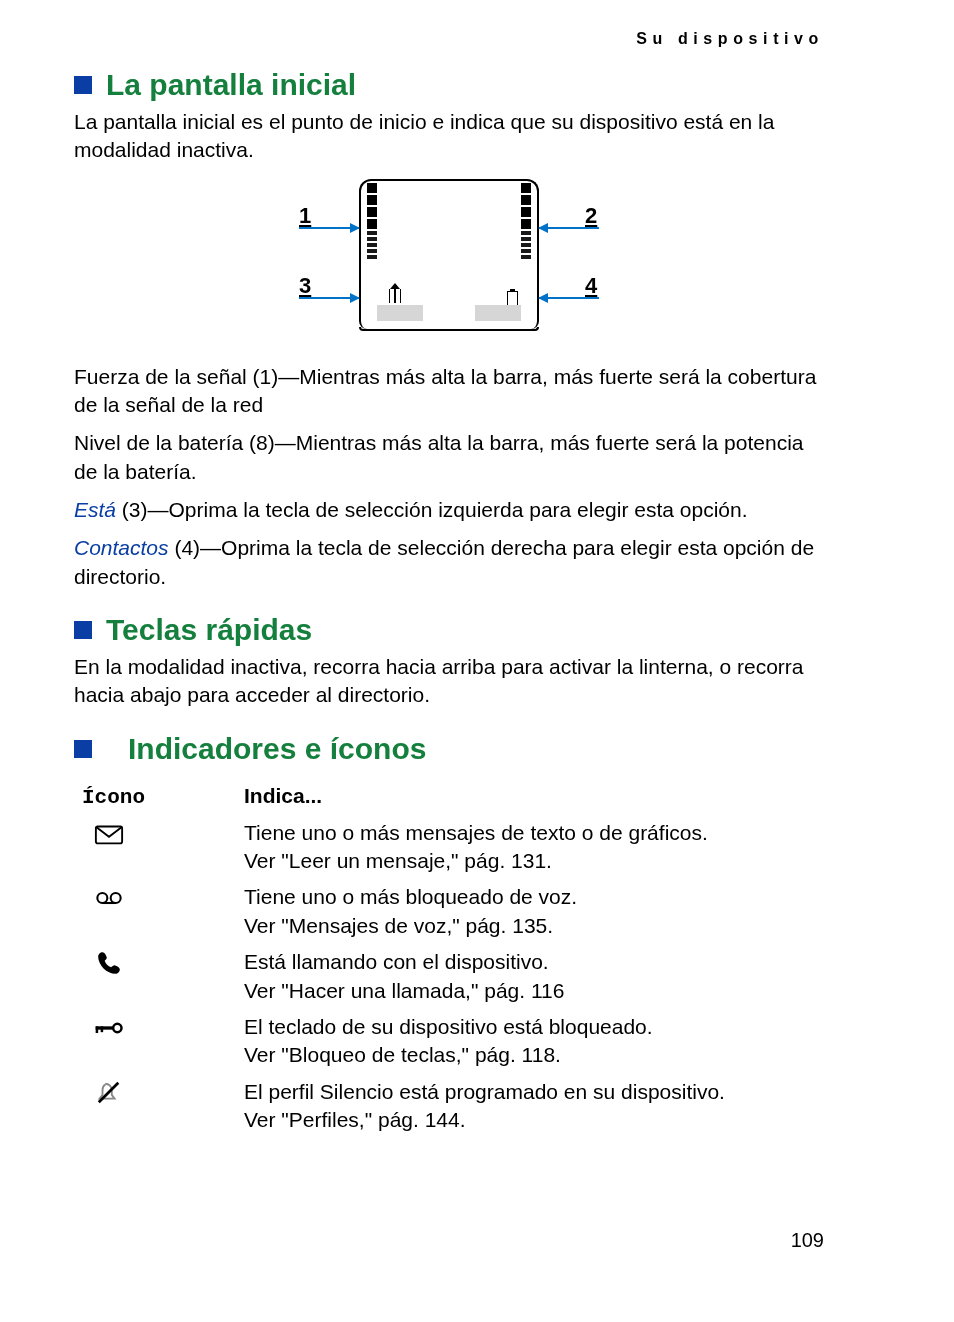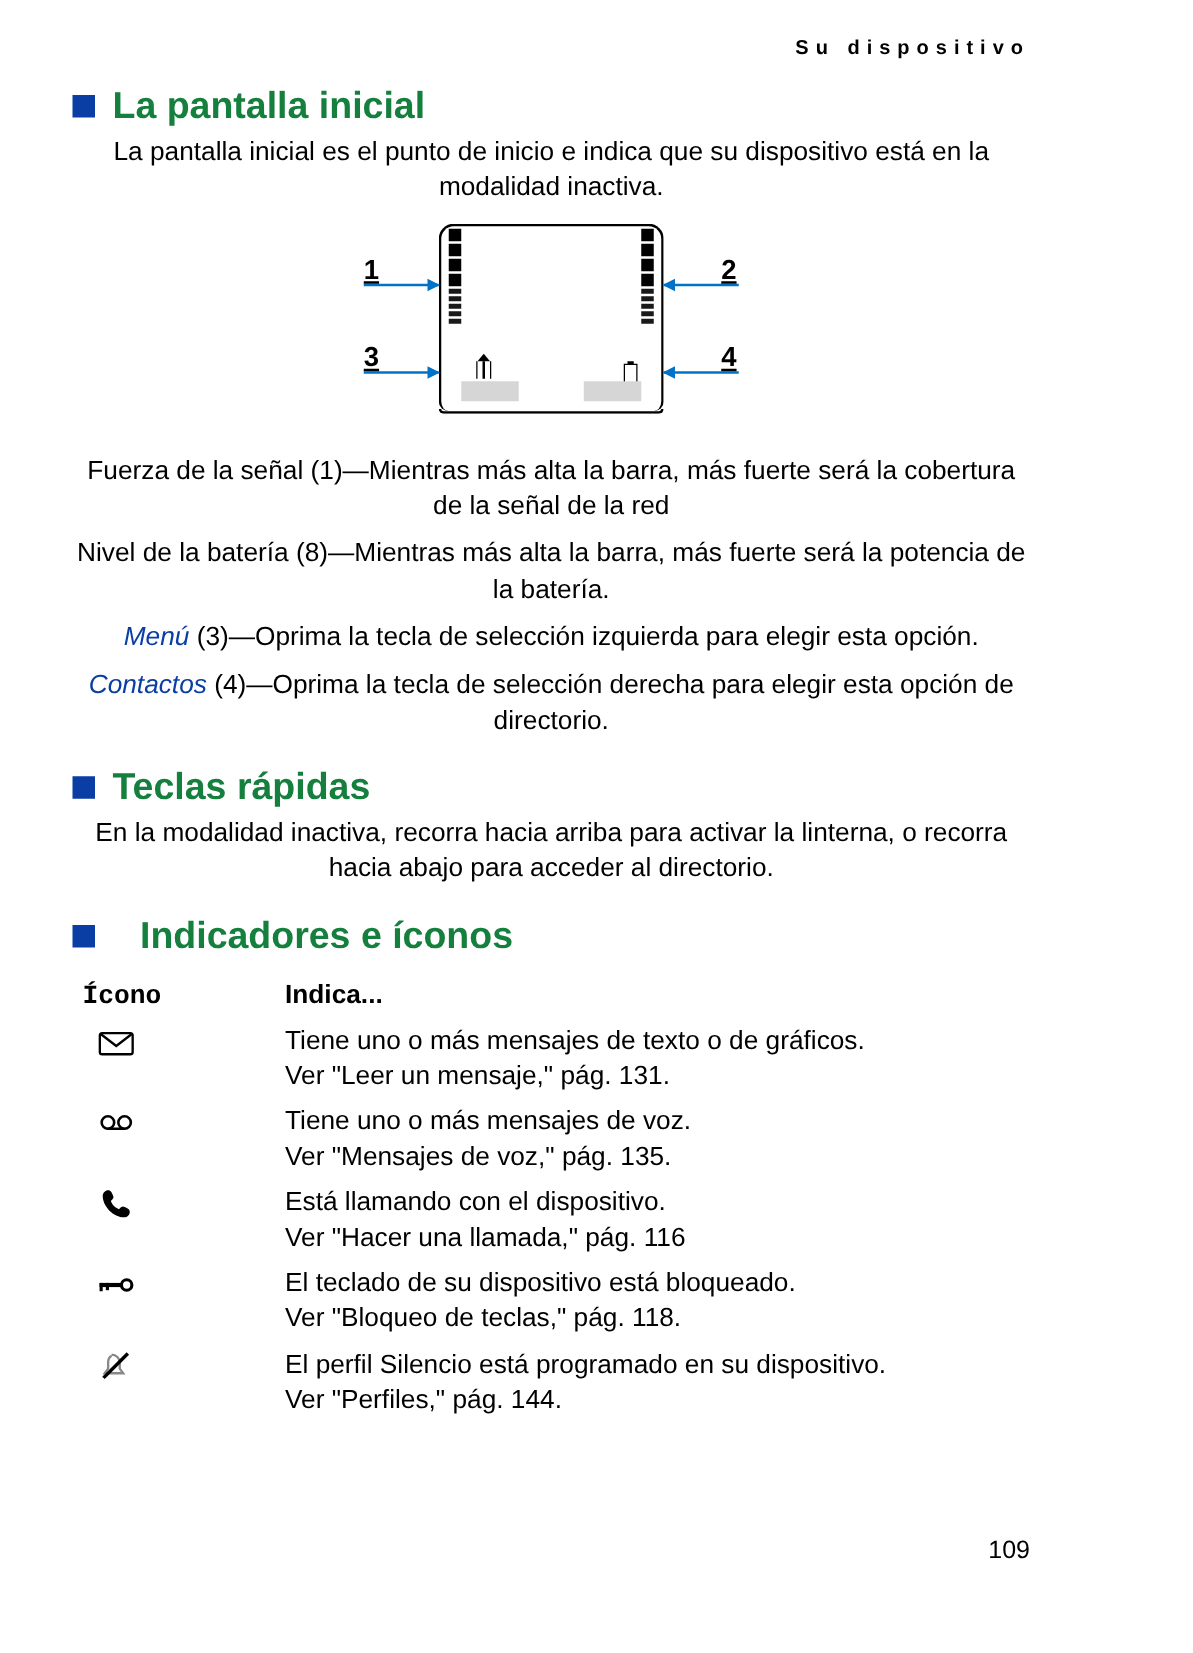--- a/index.html
+++ b/index.html
@@ -7,21 +7,21 @@
     padding: 0;
     background: #fff;
     font-family: "Helvetica Neue", Helvetica, Arial, sans-serif;
     color: #000;
   }
   .page {
     width: 954px;
     height: 1322px;
     position: relative;
     box-sizing: border-box;
-    padding: 30px 130px 40px 58px;
+    padding: 30px 130px 40px 74px;
   }
   .running-head {
     text-align: right;
     font-size: 16px;
     font-weight: 700;
     letter-spacing: 0.35em;
     color: #000;
     margin-bottom: 20px;
   }
   .section-title {
@@ -39,21 +39,20 @@
   .section-title h2 {
     font-size: 30px;
     font-weight: 700;
     color: #15803d;
     margin: 0;
   }
   p.body {
     font-size: 21px;
     line-height: 1.35;
     margin: 4px 0 10px 0;
-    text-align: center;
   }
   .link {
     color: #0a3ea4;
     font-style: italic;
   }
   .figure-wrap {
     display: flex;
     justify-content: center;
     margin: 14px 0 24px 0;
   }
@@ -284,21 +283,21 @@
       <div class="num n1">1</div>
       <div class="num n2">2</div>
       <div class="num n3">3</div>
       <div class="num n4">4</div>
     </div>
   </div>
 
   <p class="body">Fuerza de la señal (1)—Mientras más alta la barra, más fuerte será la cobertura de la señal de la red</p>
   <p class="body">Nivel de la batería (8)—Mientras más alta la barra, más fuerte será la potencia de la batería.</p>
   <p class="body">
-    <span class="link">Menú</span><span> (3)—Oprima la tecla de selección izquierda para elegir esta opción.</span>
+    <span class="link">Está</span><span> (3)—Oprima la tecla de selección izquierda para elegir esta opción.</span>
   </p>
   <p class="body">
     <span class="link">Contactos</span><span> (4)—Oprima la tecla de selección derecha para elegir esta opción de directorio.</span>
   </p>
 
   <div class="section-title" style="margin-top:22px;">
     <div class="bullet"></div>
     <h2>Teclas rápidas</h2>
   </div>
   <p class="body">En la modalidad inactiva, recorra hacia arriba para activar la linterna, o recorra hacia abajo para acceder al directorio.</p>
@@ -329,21 +328,21 @@
 
     <div class="trow">
       <div class="col-icon">
         <svg class="glyph" viewBox="0 0 36 24">
             <circle cx="10" cy="12" r="6" fill="none" stroke="#000" stroke-width="2.5"></circle>
             <circle cx="26" cy="12" r="6" fill="none" stroke="#000" stroke-width="2.5"></circle>
             <line x1="10" y1="18" x2="26" y2="18" stroke="#000" stroke-width="2.5"></line>
           </svg>
       </div>
       <div class="col-desc">
-        <span>Tiene uno o más mensajes de voz.</span><br>
+        <span>Tiene uno o más bloqueado de voz.</span><br>
         <span>Ver "Mensajes de voz," pág. 135.</span>
       </div>
     </div>
 
     <div class="trow">
       <div class="col-icon">
         <svg class="glyph" viewBox="0 0 24 24">
             <path d="M6 2 C8 2 9 4 10 7 C10 8 9 9 8 10 C9 13 11 15 14 16 C15 15 16 14 17 14 C20 15 22 16 22 18 C22 20 20 22 18 22 C10 22 2 14 2 6 C2 4 4 2 6 2 Z" fill="#000"></path>
           </svg>
       </div>

